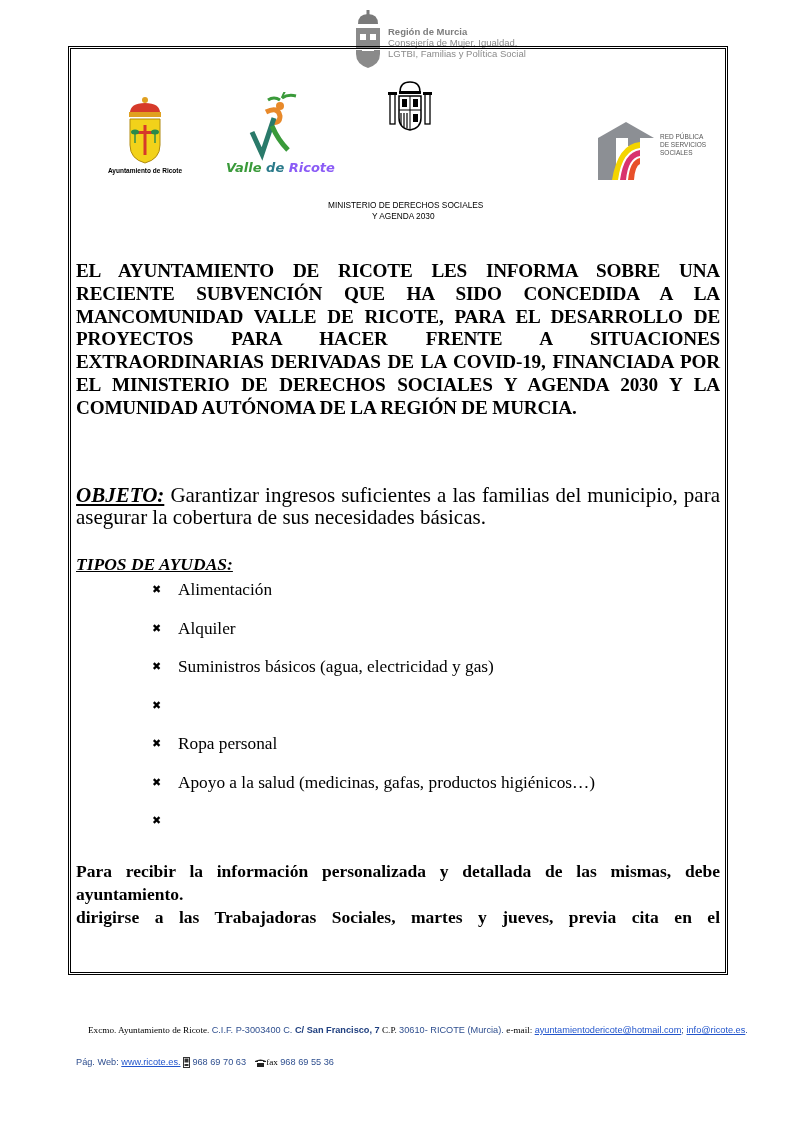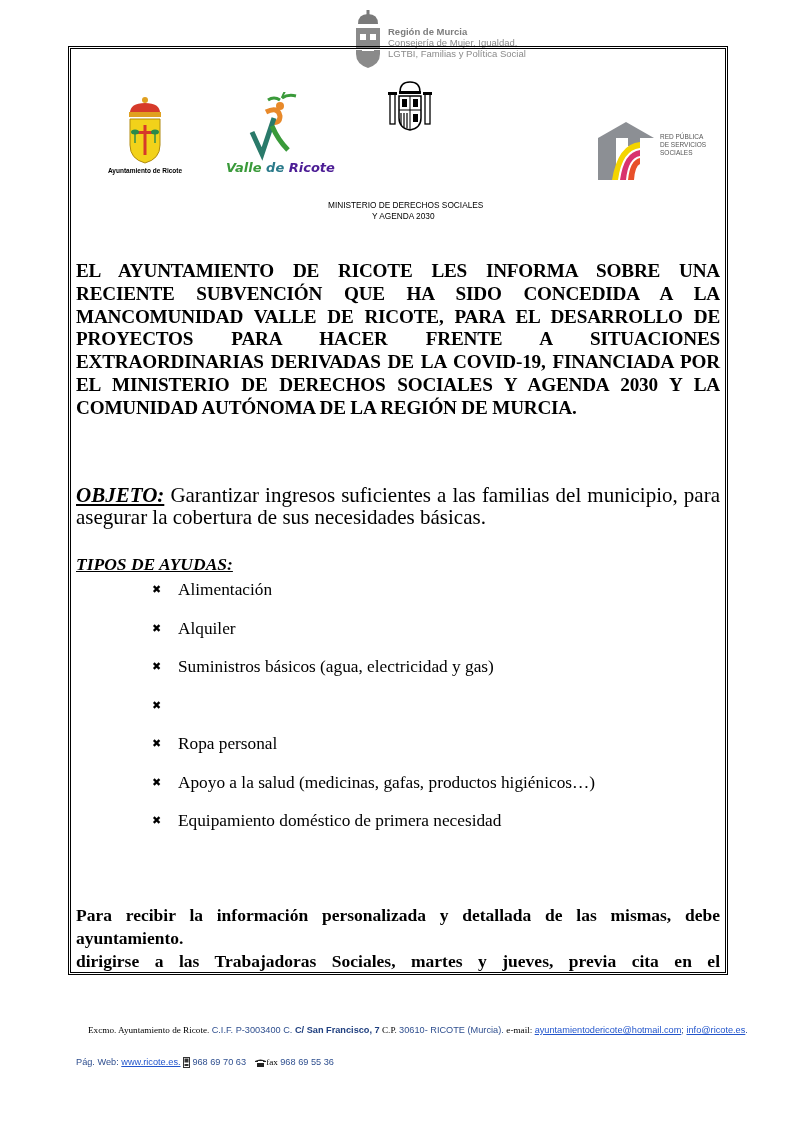--- a/index.html
+++ b/index.html
@@ -33,21 +33,21 @@
 
   .objeto { position:absolute; left:76px; top:484px; width:644px; font-size:21px; line-height:22px; text-align:justify; }
   .objeto .lbl { font-weight:bold; font-style:italic; text-decoration:underline; }
 
   .tipos-title { position:absolute; left:76px; top:554px; font-size:17.5px; font-weight:bold; font-style:italic; text-decoration:underline; }
 
   .list { position:absolute; left:152px; top:579px; margin:0; padding:0; list-style:none; }
   .list li { height:38.5px; font-size:17.3px; line-height:22px; display:flex; align-items:flex-start; }
   .list .mark { width:26px; font-family:"DejaVu Sans", sans-serif; font-size:11px; font-weight:bold; line-height:22px; }
 
-  .final { position:absolute; left:76px; top:860px; width:644px; font-weight:bold; font-size:17.5px; line-height:22.8px;margin-top:44px; }
+  .final { position:absolute; left:76px; top:860px; width:644px; font-weight:bold; font-size:17.5px; line-height:22.8px; }
   .final span.line { display:block; text-align:justify; text-align-last:justify; }
   .final span.line.last { text-align-last:left; }
 
   .footer1 { position:absolute; left:88px; top:1025px; font-size:9.2px; white-space:nowrap; }
   .footer2 { position:absolute; left:76px; top:1057px; font-size:9.2px; white-space:nowrap; }
   .sans-blue { font-family:"Liberation Sans", sans-serif; color:#2f4f8f; }
   .sans-blue-b { font-family:"Liberation Sans", sans-serif; color:#1f3f7f; font-weight:bold; }
   .link { font-family:"Liberation Sans", sans-serif; color:#2255cc; text-decoration:underline; }
   .ico { display:inline-block; vertical-align:middle; }
 </style>
@@ -91,21 +91,21 @@
 <div class="logo-valle">
   <svg width="100" height="70" viewBox="0 0 100 70">
     <path d="M60 6 Q66 2 74 4" stroke="#3a9a3a" stroke-width="3" fill="none"></path>
     <path d="M58 8 Q52 4 46 8" stroke="#3a9a3a" stroke-width="3" fill="none"></path>
     <path d="M60 6 Q62 0 64 -2" stroke="#3a9a3a" stroke-width="2" fill="none"></path>
     <circle cx="58" cy="14" r="4" fill="#e8892a"></circle>
     <path d="M44 20 Q56 14 58 24 Q58 32 50 30" stroke="#e8892a" stroke-width="5" fill="none"></path>
     <path d="M30 40 L40 62 L52 26" stroke="#2a7a6a" stroke-width="5" fill="none"></path>
     <path d="M50 34 Q56 48 66 58" stroke="#3a9a3a" stroke-width="5" fill="none"></path>
   </svg>
-  <div class="vtext"><span style="color:#3a9a3a">Valle </span><span style="color:#2a7a8a">de </span><span style="color:#4c1d95">Ricote</span></div>
+  <div class="vtext"><span style="color:#3a9a3a">Valle </span><span style="color:#2a7a8a">de </span><span style="color:#8b5cf6">Ricote</span></div>
 </div>
 
 <div class="logo-spain">
   <svg width="48" height="54" viewBox="0 0 48 54">
     <path d="M14 12 Q14 2 24 2 Q34 2 34 12 Z" fill="none" stroke="#000" stroke-width="1.5"></path>
     <rect x="13" y="11" width="22" height="3" fill="#000"></rect>
     <rect x="4" y="14" width="5" height="30" fill="none" stroke="#000" stroke-width="1.3"></rect>
     <rect x="39" y="14" width="5" height="30" fill="none" stroke="#000" stroke-width="1.3"></rect>
     <rect x="2" y="12" width="9" height="3" fill="#000"></rect>
     <rect x="37" y="12" width="9" height="3" fill="#000"></rect>
@@ -173,21 +173,20 @@
   <li>
       <span class="mark">✖</span>
       <span>Ropa personal</span>
     </li>
   <li>
       <span class="mark">✖</span>
       <span>Apoyo a la salud (medicinas, gafas, productos higiénicos…)</span>
     </li>
   <li>
       <span class="mark">✖</span>
-      <span>Equipamiento doméstico de primera necesidad</span>
     </li>
 </ul>
 
 <div class="final">
   <span class="line">Para recibir la información personalizada y detallada de las mismas, debe</span>
   <span class="line last">ayuntamiento.</span>
   <span class="line">dirigirse a las Trabajadoras Sociales, martes y jueves, previa cita en el</span>
 </div>
 
 <div class="footer1">

